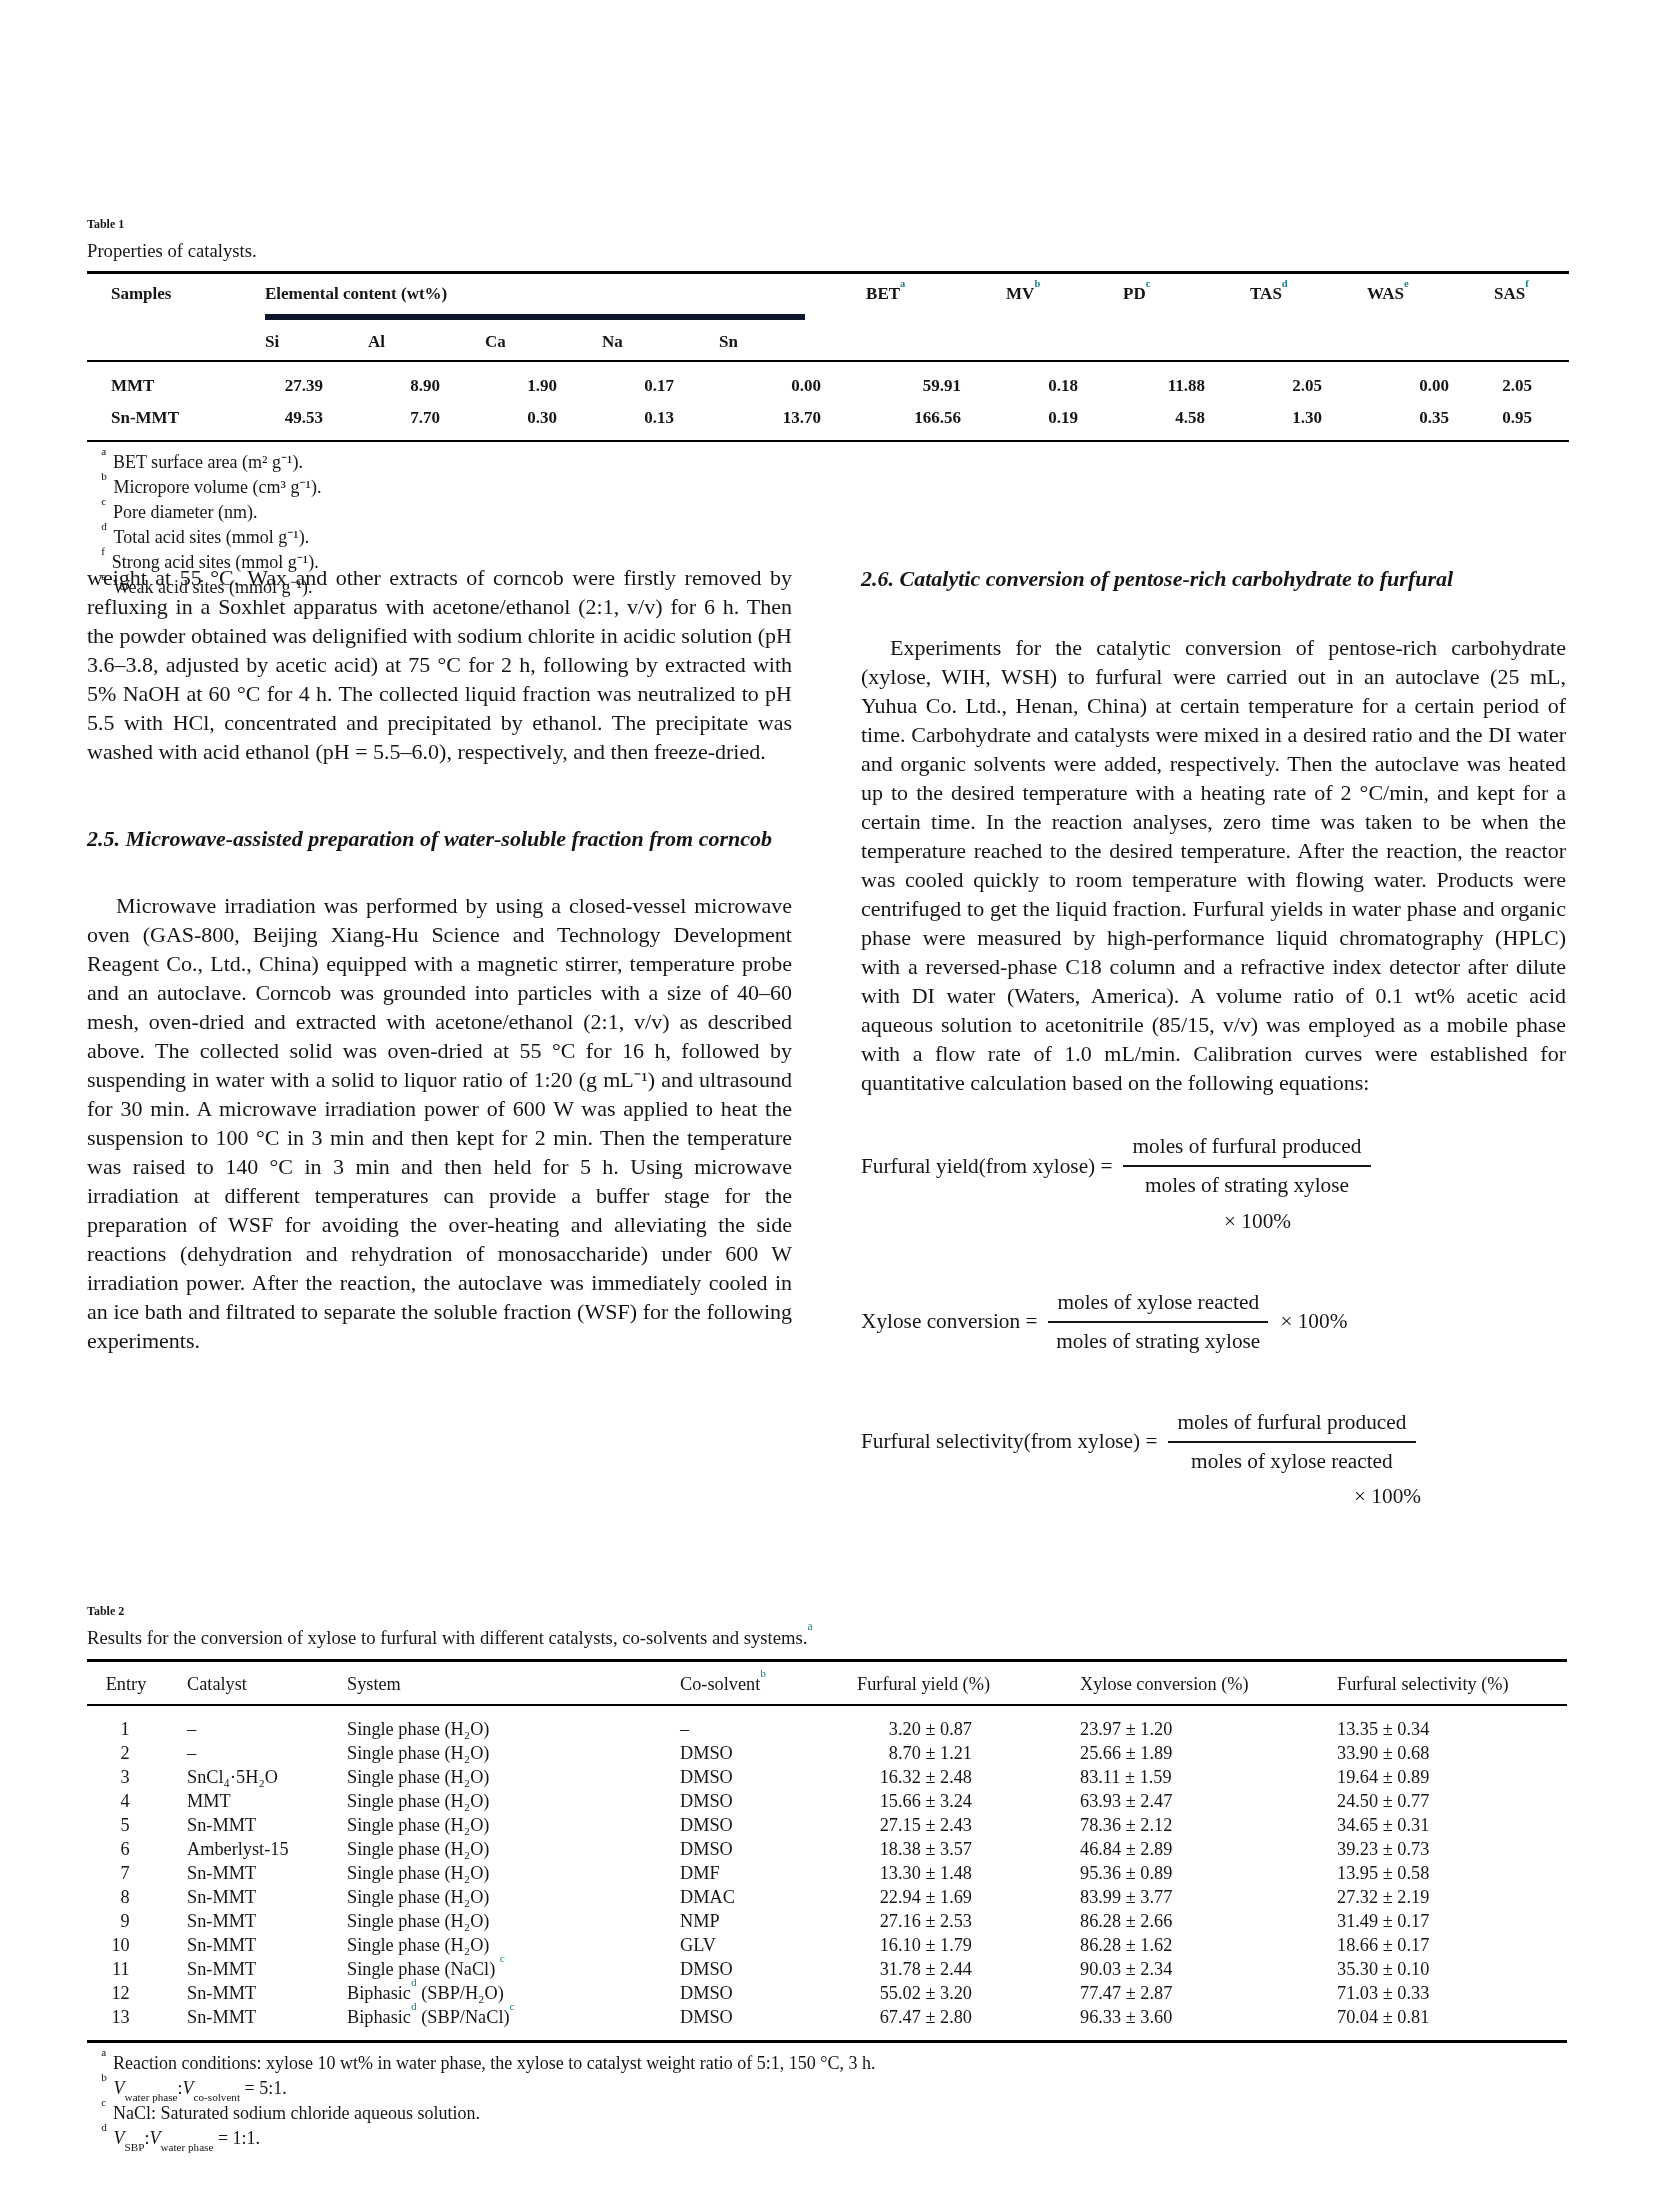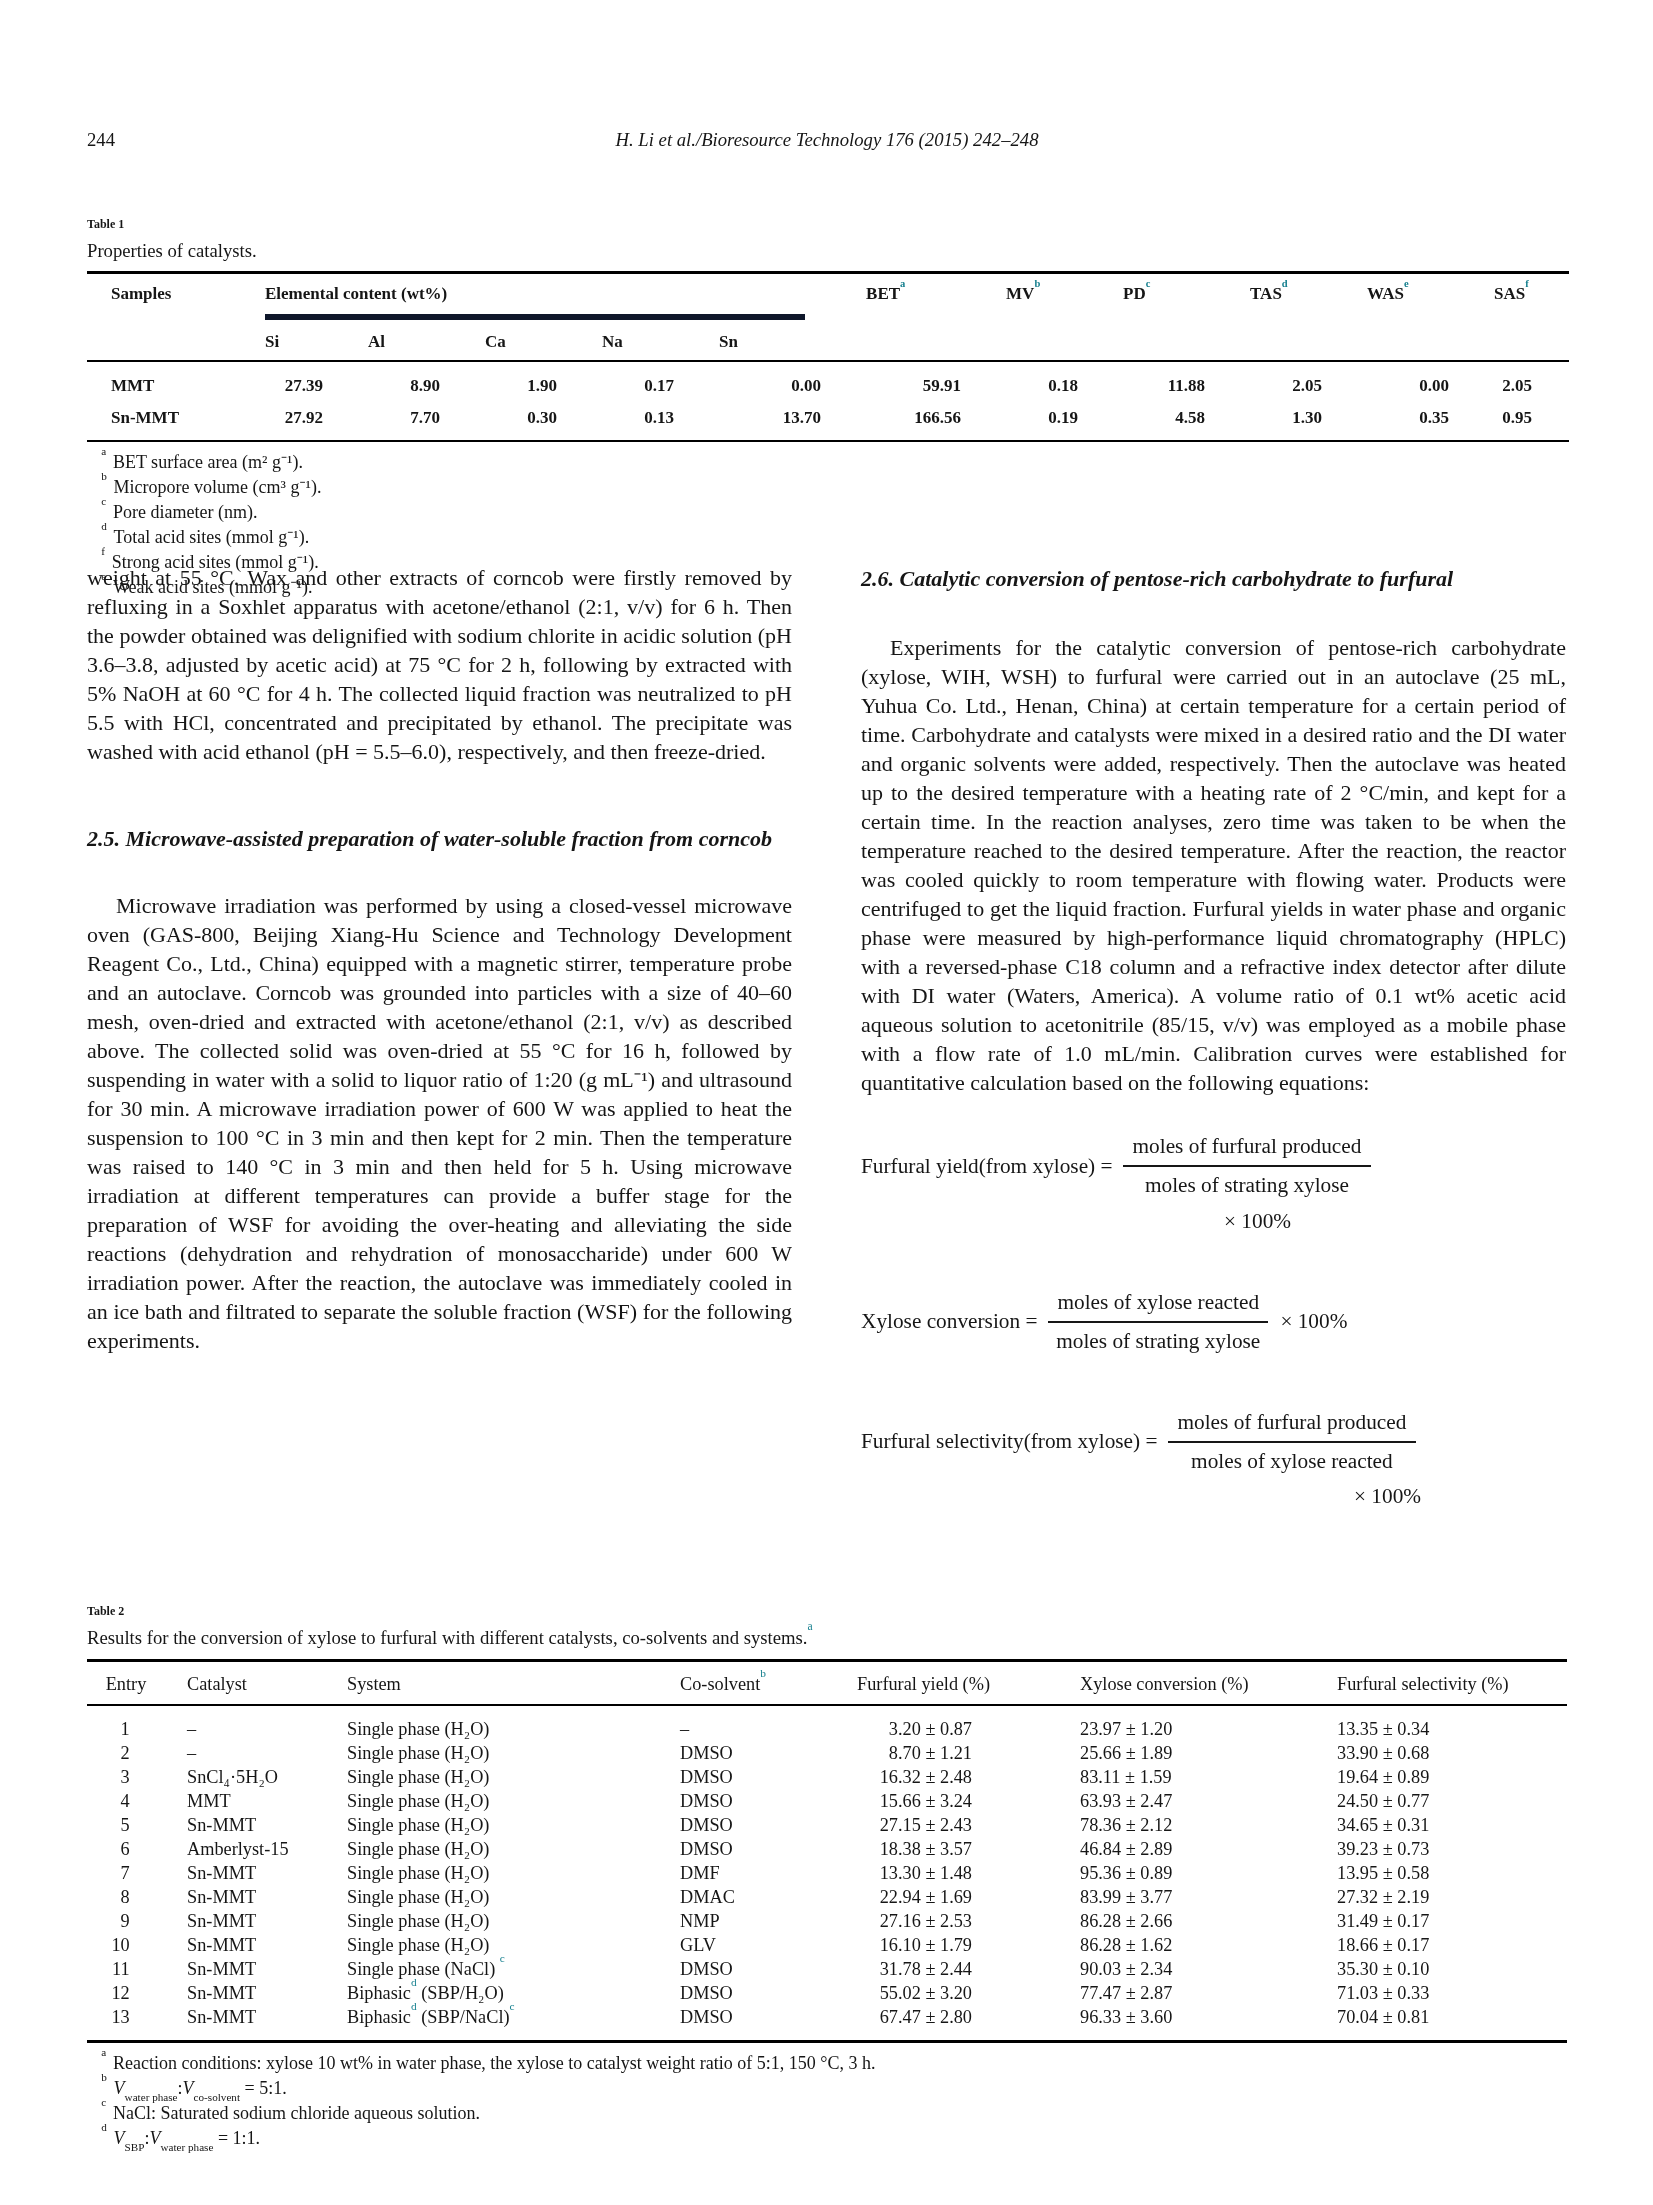--- a/index.html
+++ b/index.html
@@ -69,24 +69,20 @@
   .t2 tbody tr:last-child td{padding-bottom:10.7px;border-bottom:3.3px solid #000;}
   .t2 .c-entry{padding-left:18.7px;}
   .entry-num{display:inline-block;width:24px;text-align:right;}
   .yield-num{display:inline-block;width:115px;text-align:right;}
 </style>
 </head>
 <body>
 
 <div class="page">
 
-  <div class="page-header">
-    <span class="pg-num">244</span>
-    <span class="run-head">H. Li et al./Bioresource Technology 176 (2015) 242–248</span>
-  </div>
 
   <div class="t1block">
     <div class="tbl-title">Table 1</div>
     <div class="tbl-caption">Properties of catalysts.</div>
     <table class="t1">
       <colgroup>
         <col style="width:170px">
           <col style="width:103px">
           <col style="width:117px">
           <col style="width:117px">
@@ -130,21 +126,21 @@
           <td class="num">0.00</td>
           <td class="num">59.91</td>
           <td class="num">0.18</td>
           <td class="num">11.88</td>
           <td class="num">2.05</td>
           <td class="num">0.00</td>
           <td class="num">2.05</td>
         </tr>
         <tr>
           <td class="samp">Sn-MMT</td>
-          <td class="num">27.92</td>
+          <td class="num">49.53</td>
           <td class="num">7.70</td>
           <td class="num">0.30</td>
           <td class="num">0.13</td>
           <td class="num">13.70</td>
           <td class="num">166.56</td>
           <td class="num">0.19</td>
           <td class="num">4.58</td>
           <td class="num">1.30</td>
           <td class="num">0.35</td>
           <td class="num">0.95</td>

